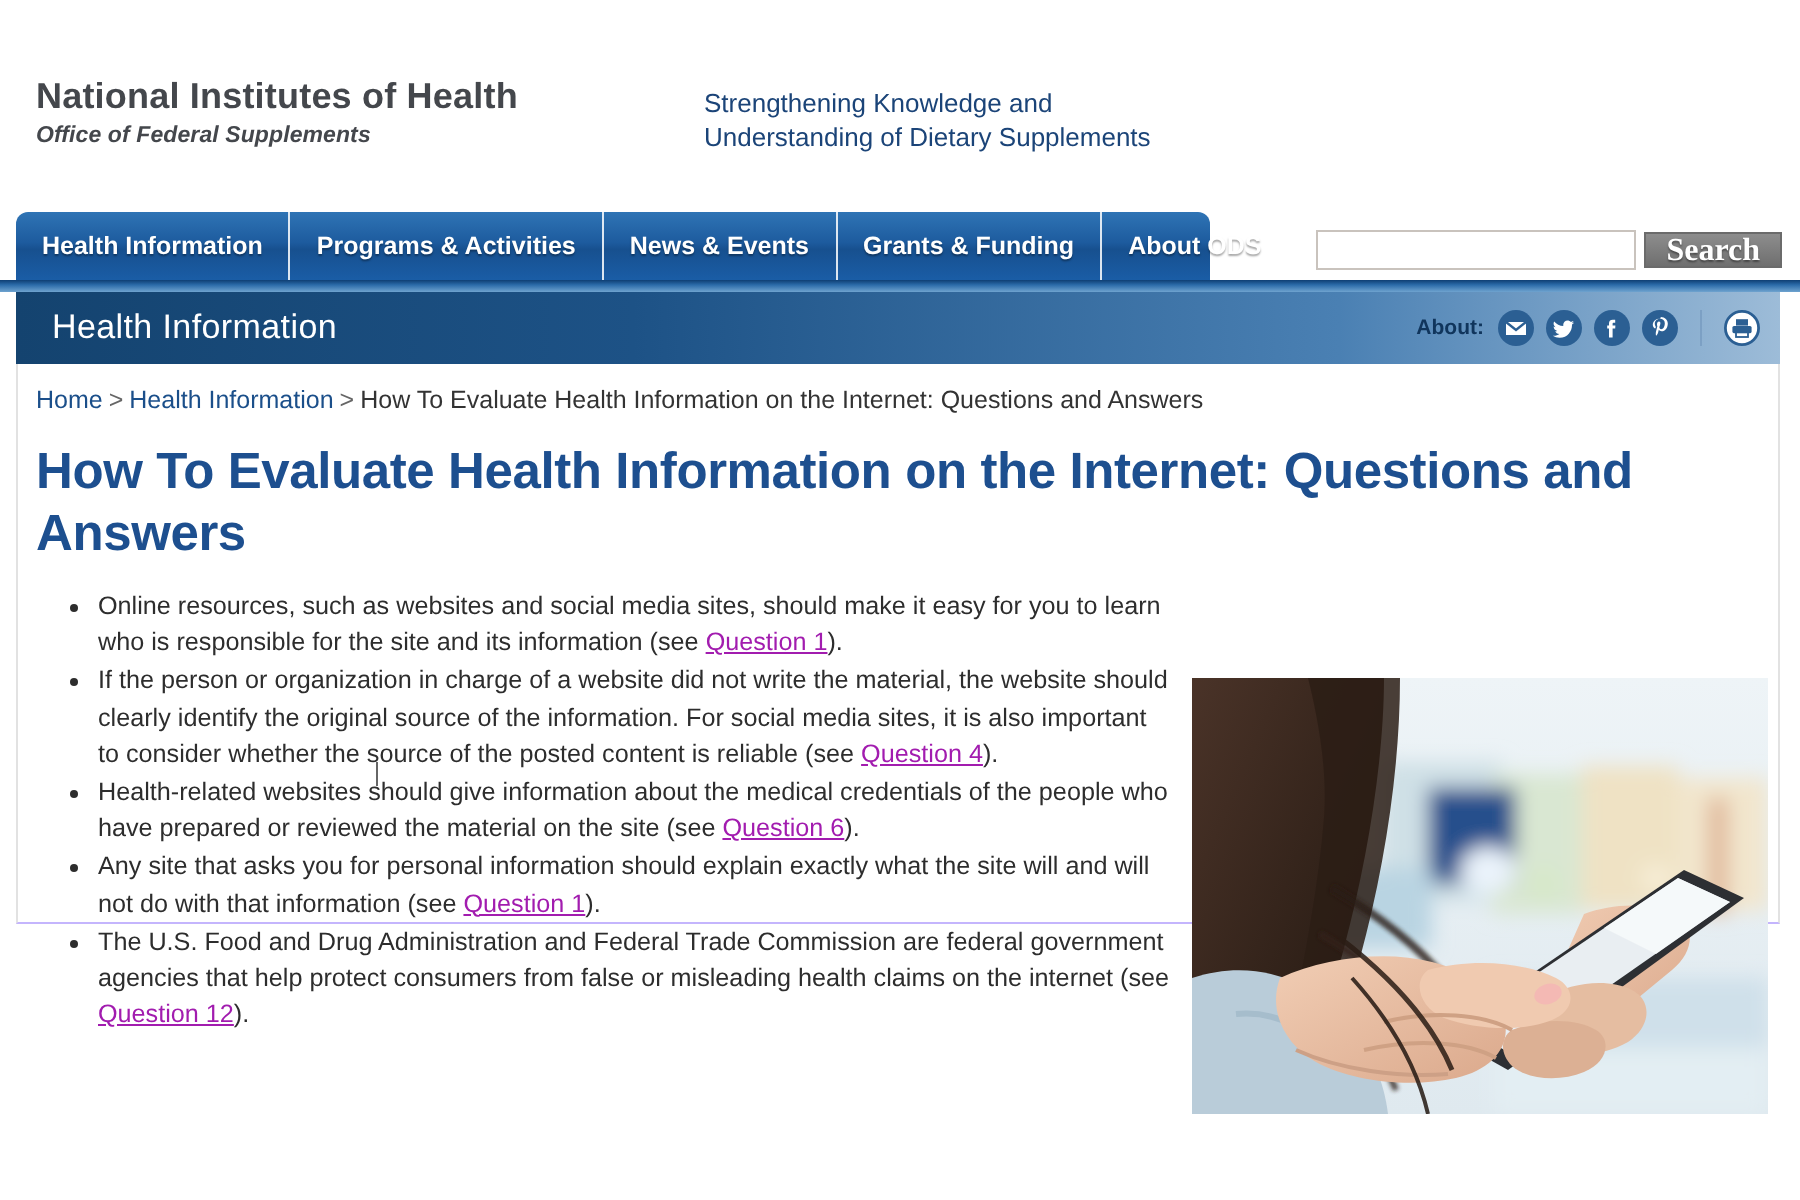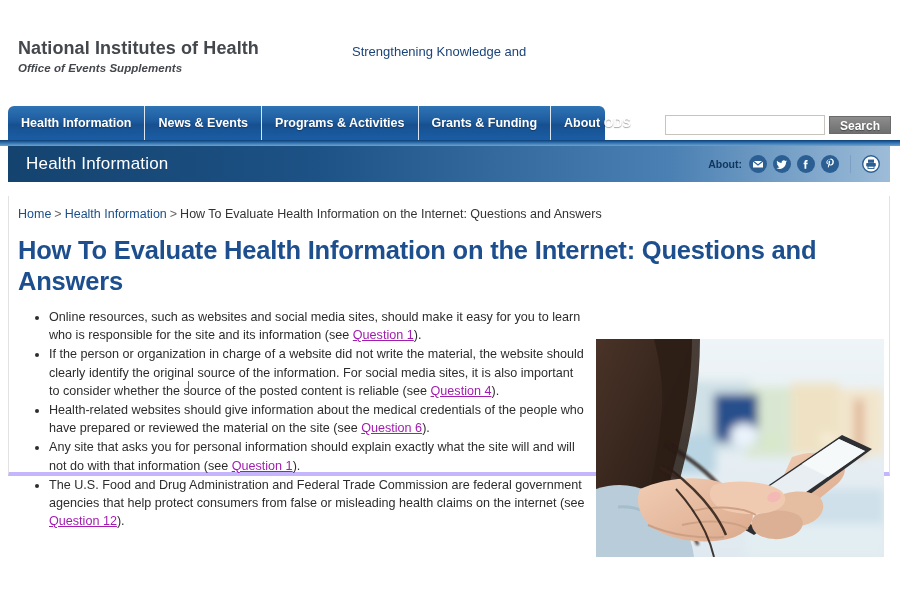--- a/index.html
+++ b/index.html
@@ -60,43 +60,44 @@
 
   
   .search-area { position:absolute; right:9px; top:115px; display:flex; align-items:center; }
   .search-input {
     width:160px; height:20px; border:1px solid #c9c3bd; background:#fff;
     font-size:12px; padding:0 4px; outline:none;
   }
   .search-btn {
     margin-left:4px; height:18px; padding:0 10px;
     background:linear-gradient(to bottom,#8d8d8d 0%,#6f6f6f 100%);
-    border:1px solid #6b6b6b; color:#ffffff; font-size:12px; font-weight:bold;
+    border:1px solid #6b6b6b; color:#ffffff; font-size:16px; font-weight:bold;
     cursor:pointer; line-height:18px;
     text-shadow:0 1px 1px rgba(0,0,0,0.4);
+    font-family:Liberation Serif, serif;
   }
 
   
   .sectionbar {
     position:absolute; left:8px; top:146px; width:882px; height:36px;
     background:linear-gradient(to right,#14436f 0%,#1d5286 35%,#4a80b3 75%,#9dbcd8 100%);
     display:flex; align-items:center; justify-content:space-between;
     padding:0 10px 0 18px;
   }
   .section-title { color:#ffffff; font-size:17px; letter-spacing:0.2px; }
   .share-group { display:flex; align-items:center; gap:6px; }
   .share-label { color:#10355c; font-size:10.5px; font-weight:bold; margin-right:1px; }
   .share-ico { width:18px; height:18px; display:block; cursor:pointer; }
   .share-sep { width:1px; height:18px; background:#7ca0c4; margin:0 5px; }
 
   
   .content {
-    position:absolute; left:8px; top:196px; width:882px; height:280px;
+    position:absolute; left:8px; top:182px; width:882px; height:280px;
     background:#fff; border-left:1px solid #e2e2e2; border-right:1px solid #e2e2e2;
-    border-bottom:4px solid #c4b5fd;
+    border-bottom:1px solid #c4b5fd;
     padding:11px 0 0 0;
   }
   .breadcrumb { font-size:12.5px; color:#444; padding:0 0 0 9px; }
   .breadcrumb a { color:#1b4f8a; text-decoration:none; }
   .breadcrumb .sep { color:#666; margin:0 3px; }
   .breadcrumb .cur { color:#333; }
 
   .page-title {
     margin:14px 9px 0 9px; width:800px;
     font-size:25.5px; line-height:31px; font-weight:bold;
@@ -128,37 +129,38 @@
 </style>
 </head>
 <body>
 
 <div class="page">
 
   <div class="masthead">
     <div class="logo-wrap">
       <span class="logo-titles">
         <div class="org-name">National Institutes of Health</div>
-        <div class="org-sub">Office of Events Supplements</div>
+        <div class="org-sub">Office of Federal Supplements</div>
       </span>
     </div>
     <div class="tagline">
       <div>Strengthening Knowledge and</div>
+      <div>Understanding of Dietary Supplements</div>
     </div>
 
     <div class="search-area">
       <input class="search-input" type="text" placeholder="" style="">
       <button class="search-btn">Search</button>
     </div>
   </div>
 
   <div class="navbar">
     <div class="nav-item">Health Information</div>
+    <div class="nav-item">Programs &amp; Activities</div>
     <div class="nav-item">News &amp; Events</div>
-    <div class="nav-item">Programs &amp; Activities</div>
     <div class="nav-item">Grants &amp; Funding</div>
     <div class="nav-item">About ODS</div>
   </div>
   <div class="navband"></div>
 
   <div class="sectionbar">
     <div class="section-title">Health Information</div>
     <div class="share-group">
       <span class="share-label">About:</span>
 

